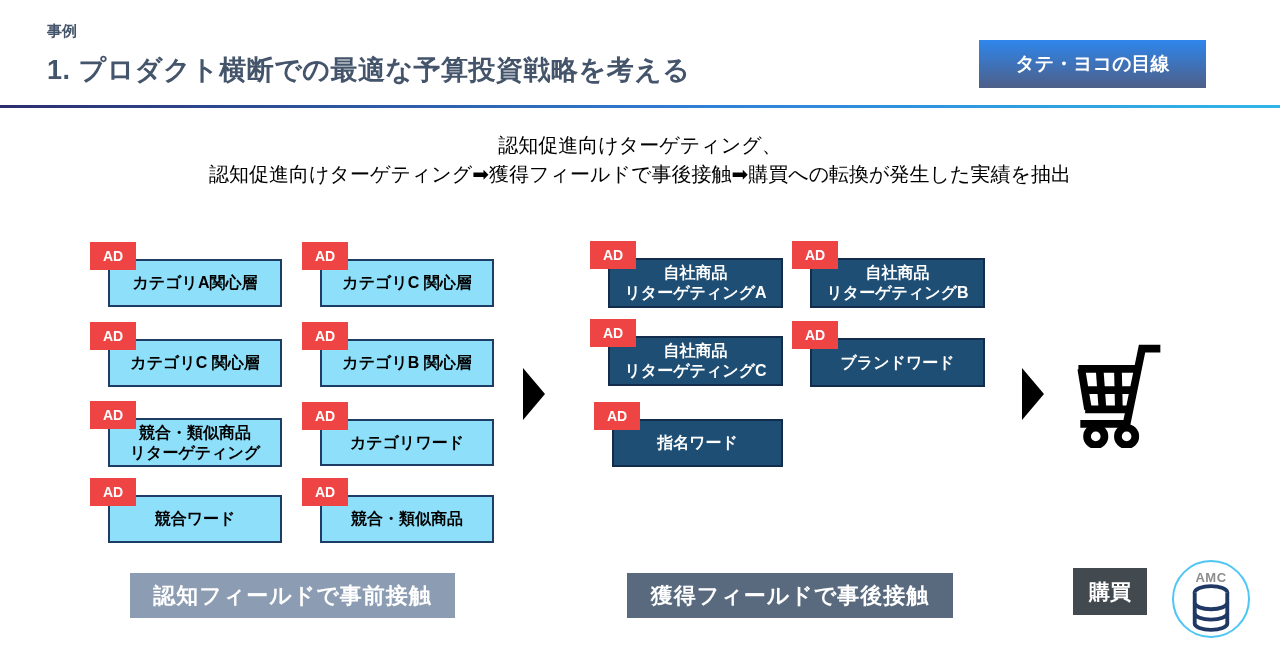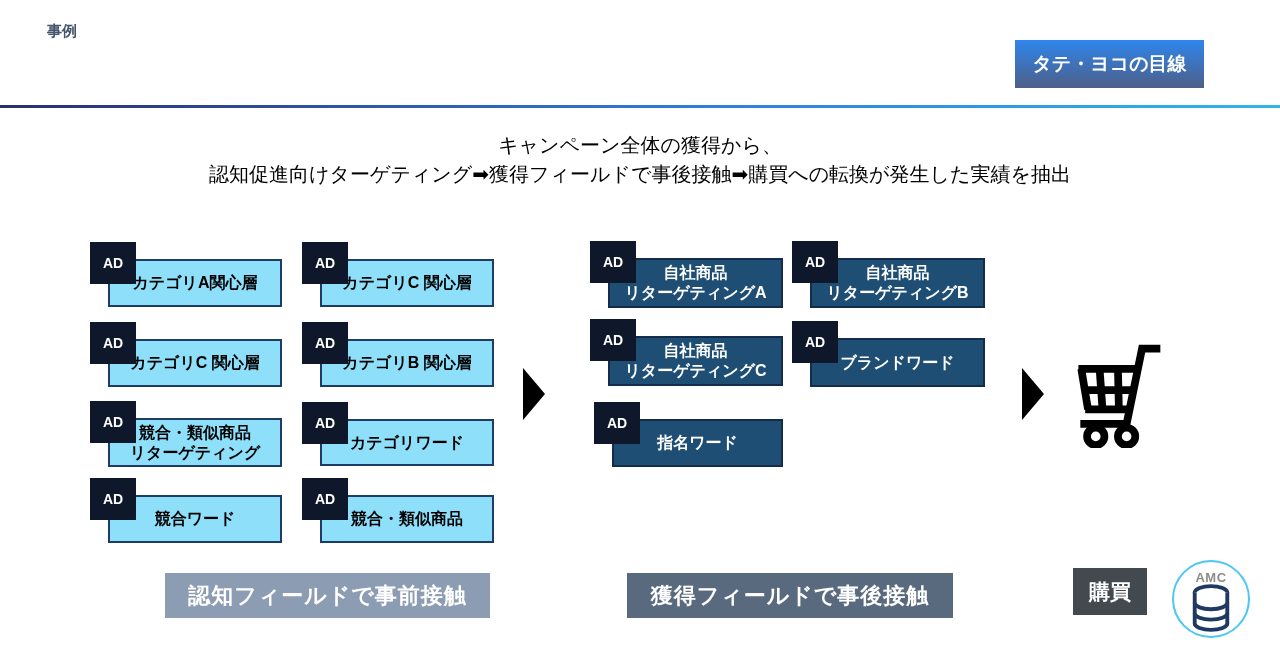--- a/index.html
+++ b/index.html
@@ -3,48 +3,48 @@
 <meta charset="utf-8">
 <style>
   * { margin:0; padding:0; box-sizing:border-box; }
   html,body { background:#fff; }
   body { font-family:"Liberation Sans","DejaVu Sans",sans-serif; }
   #stage { position:relative; width:1280px; height:652px; background:#fff; overflow:hidden; }
 
   
   .eyebrow { position:absolute; left:47px; top:22px; font-size:15px; font-weight:bold; color:#44546A; }
   .title { position:absolute; left:47px; top:52px; font-size:27px; font-weight:bold; color:#44546A; letter-spacing:.5px; }
-  .badge { position:absolute; left:1015px; top:40px; width:189px; height:48px;
+  .badge { position:absolute; left:979px; top:40px; width:227px; height:48px;
            background:linear-gradient(180deg,#2E86EC 0%,#4E5F88 100%);
            color:#fff; font-size:19px; font-weight:bold;
            display:flex; align-items:center; justify-content:center; }
   .divider { position:absolute; left:0; top:105px; width:1280px; height:3px;
              background:linear-gradient(90deg,#2C2E6E 0%,#2F7FD6 55%,#31B5E9 100%); }
 
   
   .desc { position:absolute; left:0; top:131px; width:1280px; text-align:center;
           font-size:20px; font-weight:500; color:#000; line-height:29px; white-space:pre-line; }
 
   
   .box { position:absolute; display:flex; align-items:center; justify-content:center; text-align:center; }
   .box .box-label { font-weight:bold; font-size:16px; line-height:1.25; white-space:pre-line; }
   .box.light { background:#8EDFFA; border:2.5px solid #1E3C64; color:#000; }
   .box.dark  { background:#1F4E74; border:2.5px solid #132C4C; color:#fff; }
-  .ad-tag { position:absolute; left:-20px; top:-19px; width:46px; height:42px;
-            background:#0f172a; color:#fff; font-size:14px; font-weight:bold;
+  .ad-tag { position:absolute; left:-20px; top:-19px; width:46px; height:28px;
+            background:#ef4444; color:#fff; font-size:14px; font-weight:bold;
             display:flex; align-items:center; justify-content:center; z-index:2; }
 
   
   .flow-arrow { position:absolute; width:0; height:0;
                 border-left:22px solid #000; border-top:26px solid transparent; border-bottom:26px solid transparent; }
 
   
   .caption { position:absolute; height:45px; color:#fff; font-size:22px; font-weight:bold;
              display:flex; align-items:center; justify-content:center; letter-spacing:1px; }
-  .caption.pre  { left:130px; top:573px; width:325px; background:#8C9CB2;margin-left:35px; }
+  .caption.pre  { left:130px; top:573px; width:325px; background:#8C9CB2; }
   .caption.post { left:627px; top:573px; width:326px; background:#5A6A7E; }
 
   .purchase { position:absolute; left:1073px; top:568px; width:74px; height:47px; background:#42494F;
               color:#fff; font-size:21px; font-weight:bold; display:flex; align-items:center; justify-content:center; }
 
   
   .cart { position:absolute; left:1064px; top:340px; width:104px; height:108px; }
 
   
   .amc { position:absolute; left:1172px; top:560px; width:78px; height:78px; border-radius:50%;
@@ -52,24 +52,25 @@
   .amc-label { position:absolute; left:0; top:8px; width:100%; text-align:center;
                font-size:13px; font-weight:bold; color:#8C8C8C; letter-spacing:.5px; }
   .amc-db { position:absolute; left:50%; top:22px; transform:translateX(-50%); }
 </style>
 </head>
 <body>
 
 <div id="stage">
 
   <div class="eyebrow">事例</div>
+  <div class="title">1. プロダクト横断での最適な予算投資戦略を考える</div>
   <div class="badge">タテ・ヨコの目線</div>
   <div class="divider"></div>
 
-  <div class="desc"><span>キャンペーン全体の獲得から、</span><br><span>認知促進向けターゲティング➡獲得フィールドで事後接触➡購買への転換が発生した実績を抽出</span></div>
+  <div class="desc"><span>認知促進向けターゲティング、</span><br><span>認知促進向けターゲティング➡獲得フィールドで事後接触➡購買への転換が発生した実績を抽出</span></div>
 
   <div class="box light" style="left:108px;top:259px;width:174px;height:48px">
     <span class="ad-tag">AD</span>
     <span class="box-label">カテゴリA関心層</span>
   </div>
   <div class="box light" style="left:320px;top:259px;width:174px;height:48px">
     <span class="ad-tag">AD</span>
     <span class="box-label">カテゴリC 関心層</span>
   </div>
   <div class="box light" style="left:108px;top:339px;width:174px;height:48px">

